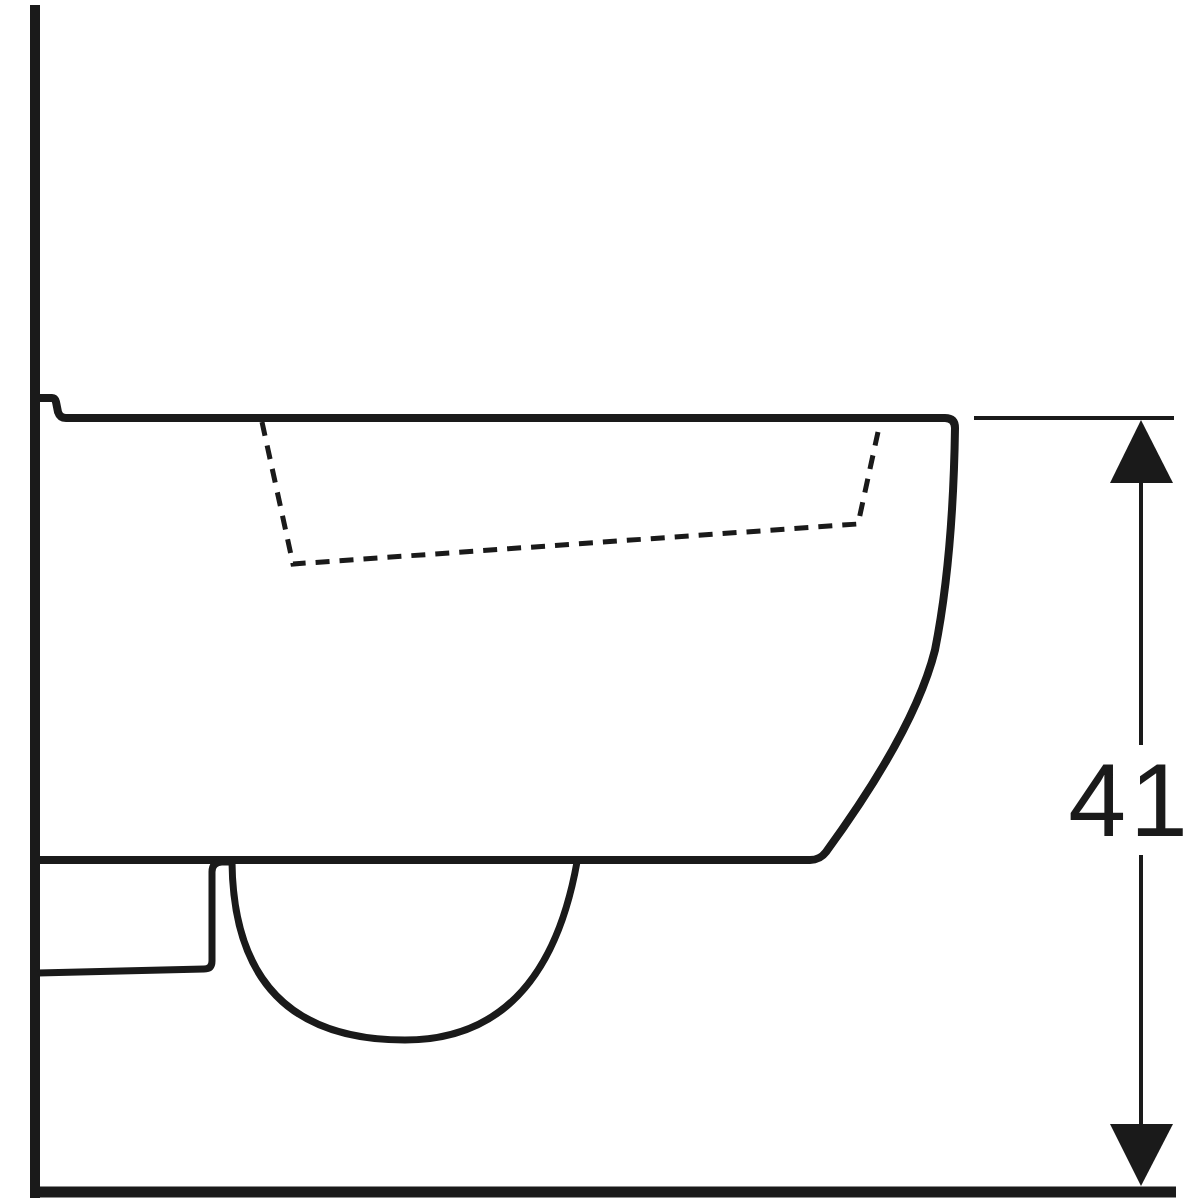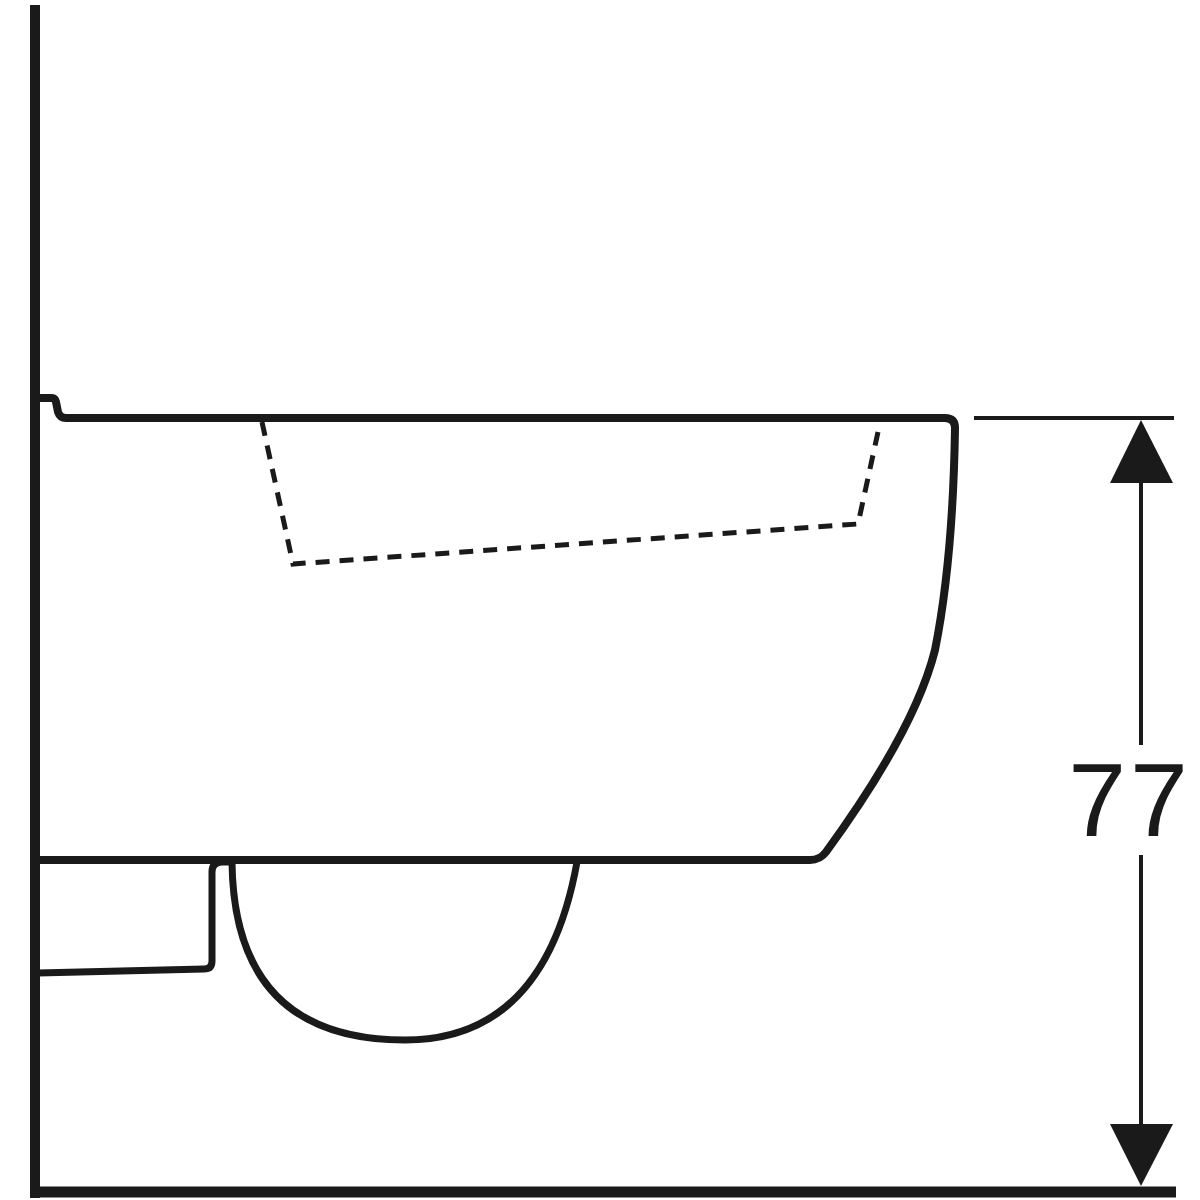--- a/index.html
+++ b/index.html
@@ -41,13 +41,13 @@
   <line x1="222" y1="862" x2="232" y2="862" stroke="#1a1a1a" stroke-width="7"></line>
 
   <line x1="974" y1="418" x2="1174" y2="418" stroke="#1a1a1a" stroke-width="4"></line>
 
   <line x1="1141" y1="480" x2="1141" y2="1130" stroke="#1a1a1a" stroke-width="4"></line>
 
   <polygon points="1141,420 1110,483 1173,483" fill="#1a1a1a"></polygon>
   <polygon points="1141,1186 1110,1124 1173,1124" fill="#1a1a1a"></polygon>
 </svg>
 
-<div class="dim-label">77</div>
+<div class="dim-label">41</div>
 
 </body></html>

